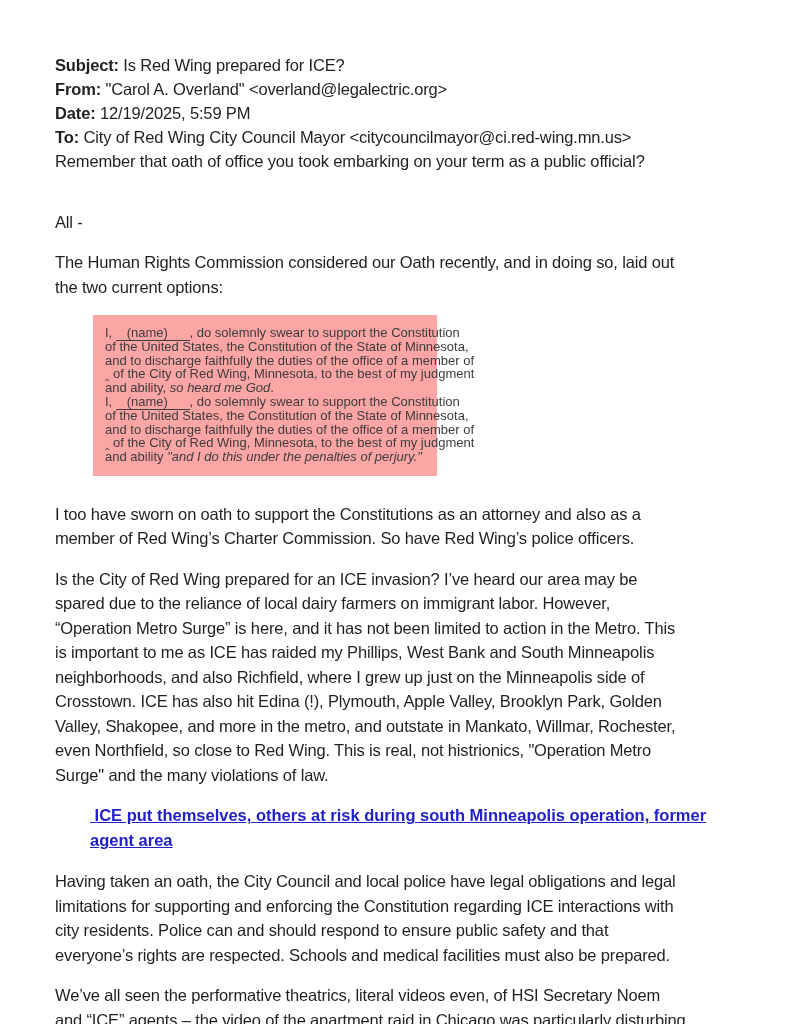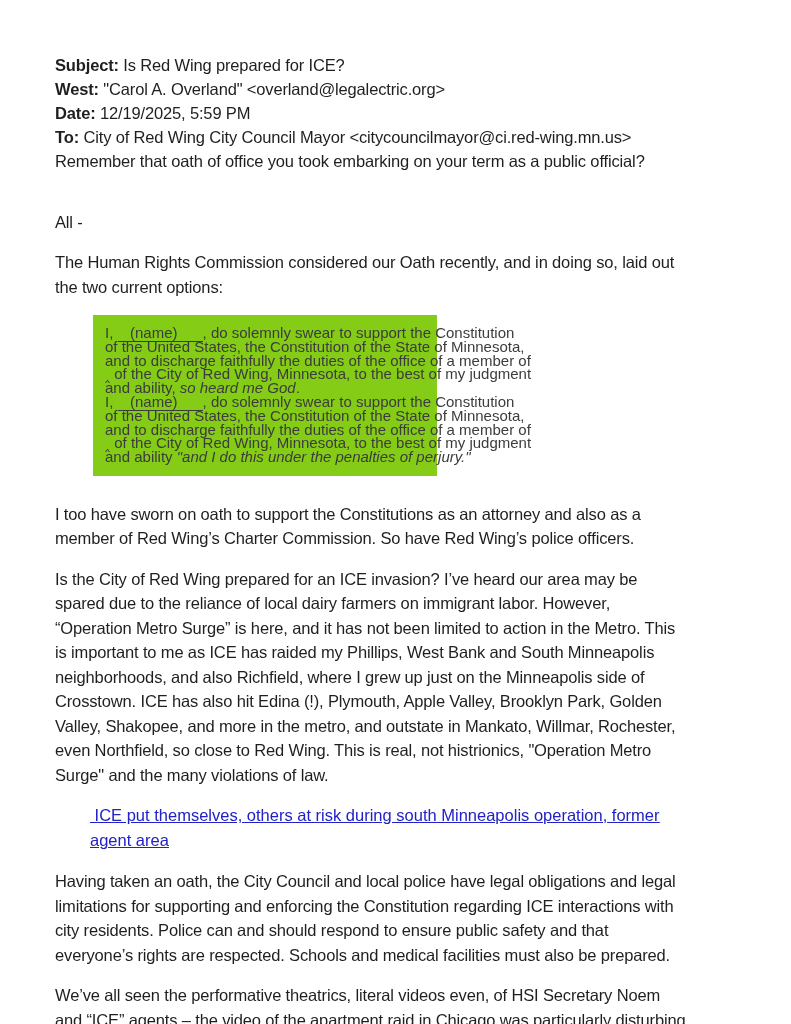--- a/index.html
+++ b/index.html
@@ -27,59 +27,59 @@
     font-size: 16.5px;
     line-height: 24.5px;
     letter-spacing: -0.15px;
     margin: 0 0 16px 0;
   }
   .salutation { margin-top: 36px; }
   
   .oath-image {
     width: 344px;
     margin: 10px 0 26px 38px;
-    background: #84cc16;
+    background: #fca5a5;
     padding: 11px 10px 12px 12px;
     color: #3c3c3c;
-    font-size: 15px;
+    font-size: 13px;
     line-height: 13.8px;
     filter: blur(0.35px);
   }
   .oath-line { white-space: nowrap; }
   .oath-blank {
     white-space: pre;
     border-bottom: 1px solid #3c3c3c;
   }
   .or-label { margin: 12px 0 12px 0; }
   .article-link-wrap {
     margin: 0 0 16px 35px;
     max-width: 610px;
   }
   .article-link {
     font-size: 16.5px;
     line-height: 25px;
-    font-weight: normal;
+    font-weight: bold;
     color: #2121c8;
     text-decoration: underline;
     cursor: pointer;
   }
   .article-link .link-line { display: block; white-space: pre; text-decoration: underline; }
 </style>
 </head>
 <body>
 
 <div class="page">
 
   <div class="email-header">
     <div class="header-row">
       <span class="label">Subject:</span>
       <span class="value">Is Red Wing prepared for ICE?</span>
     </div>
     <div class="header-row">
-      <span class="label">West:</span>
+      <span class="label">From:</span>
       <span class="value">"Carol A. Overland" &lt;overland@legalectric.org&gt;</span>
     </div>
     <div class="header-row">
       <span class="label">Date:</span>
       <span class="value">12/19/2025, 5:59 PM</span>
     </div>
     <div class="header-row">
       <span class="label">To:</span>
       <span class="value">City of Red Wing City Council Mayor &lt;citycouncilmayor@ci.red-wing.mn.us&gt;</span>
     </div>

